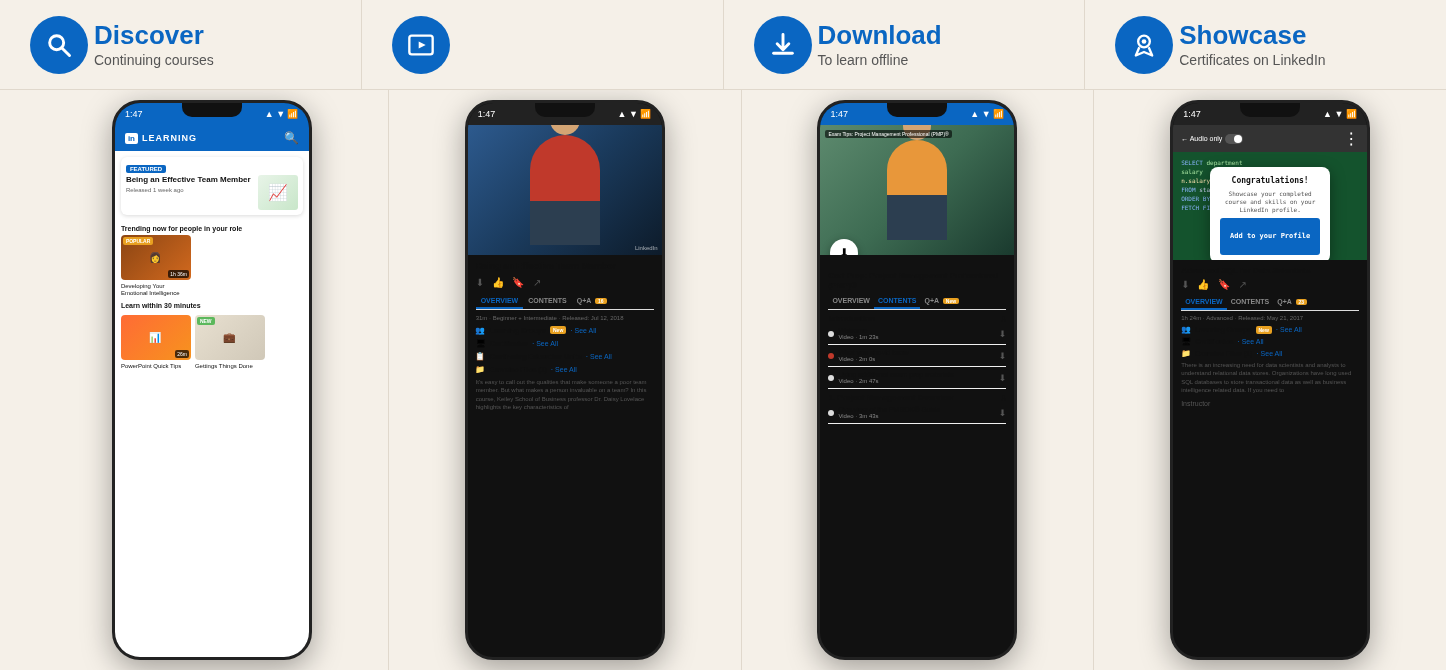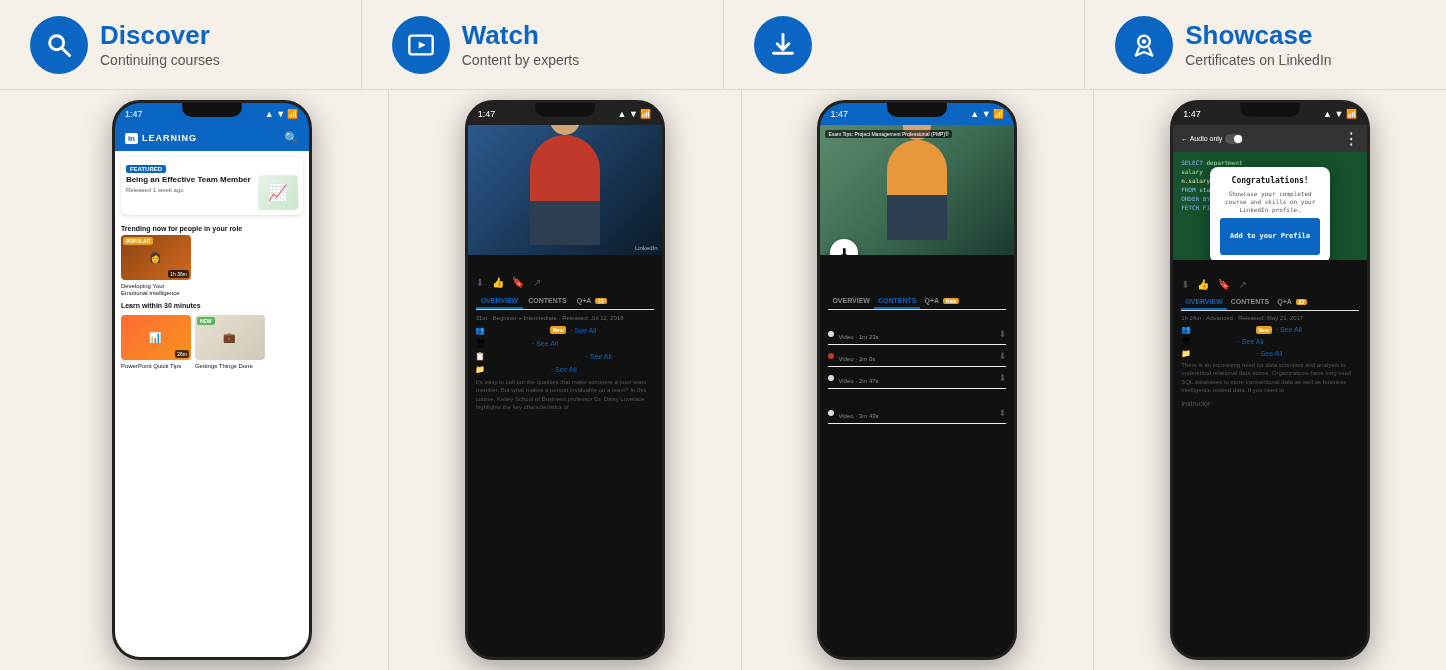--- a/index.html
+++ b/index.html
@@ -18,21 +18,21 @@
       display: flex;
       height: 90px;
       background: #f5f0e8;
       border-bottom: 1px solid #e0d8cc;
     }
     .header-section {
       flex: 1;
       display: flex;
       align-items: center;
       padding: 0 30px;
-      gap: 12px;
+      gap: 6px;
       border-right: 1px solid #e0d8cc;
     }
     .header-section:last-child { border-right: none; }
     .header-icon-circle {
       width: 58px;
       height: 58px;
       border-radius: 50%;
       background: #0a66c2;
       display: flex;
       align-items: center;
@@ -432,32 +432,32 @@
     </div>
   </div>
 
   <div class="header-section">
     <div class="header-icon-circle">
       <svg viewBox="0 0 24 24">
         <rect x="2" y="4" width="20" height="16" rx="2" stroke="white" stroke-width="2" fill="none"></rect>
         <polygon points="10,9 10,15 16,12" fill="white"></polygon>
       </svg>
     </div>
-    <div class="header-text-group">
-      <span class="header-title">Watch</span>
-      <span class="header-subtitle">Content by experts</span>
-    </div>
   </div>
 
   <div class="header-section">
     <div class="header-icon-circle">
       <svg viewBox="0 0 24 24">
         <path d="M12 3v13M7 11l5 5 5-5" stroke="white" stroke-width="2.5" stroke-linecap="round" stroke-linejoin="round" fill="none"></path>
         <path d="M4 19h16" stroke="white" stroke-width="2.5" stroke-linecap="round"></path>
       </svg>
+    </div>
+    <div class="header-text-group">
+      <span class="header-title">Download</span>
+      <span class="header-subtitle">To learn offline</span>
     </div>
   </div>
 
   <div class="header-section">
     <div class="header-icon-circle">
       <svg viewBox="0 0 24 24">
         <circle cx="12" cy="9" r="5" stroke="white" stroke-width="2" fill="none"></circle>
         <path d="M8 14l-3 7 7-3 7 3-3-7" stroke="white" stroke-width="2" stroke-linejoin="round" fill="none"></path>
         <circle cx="12" cy="9" r="2" fill="white"></circle>
       </svg>

